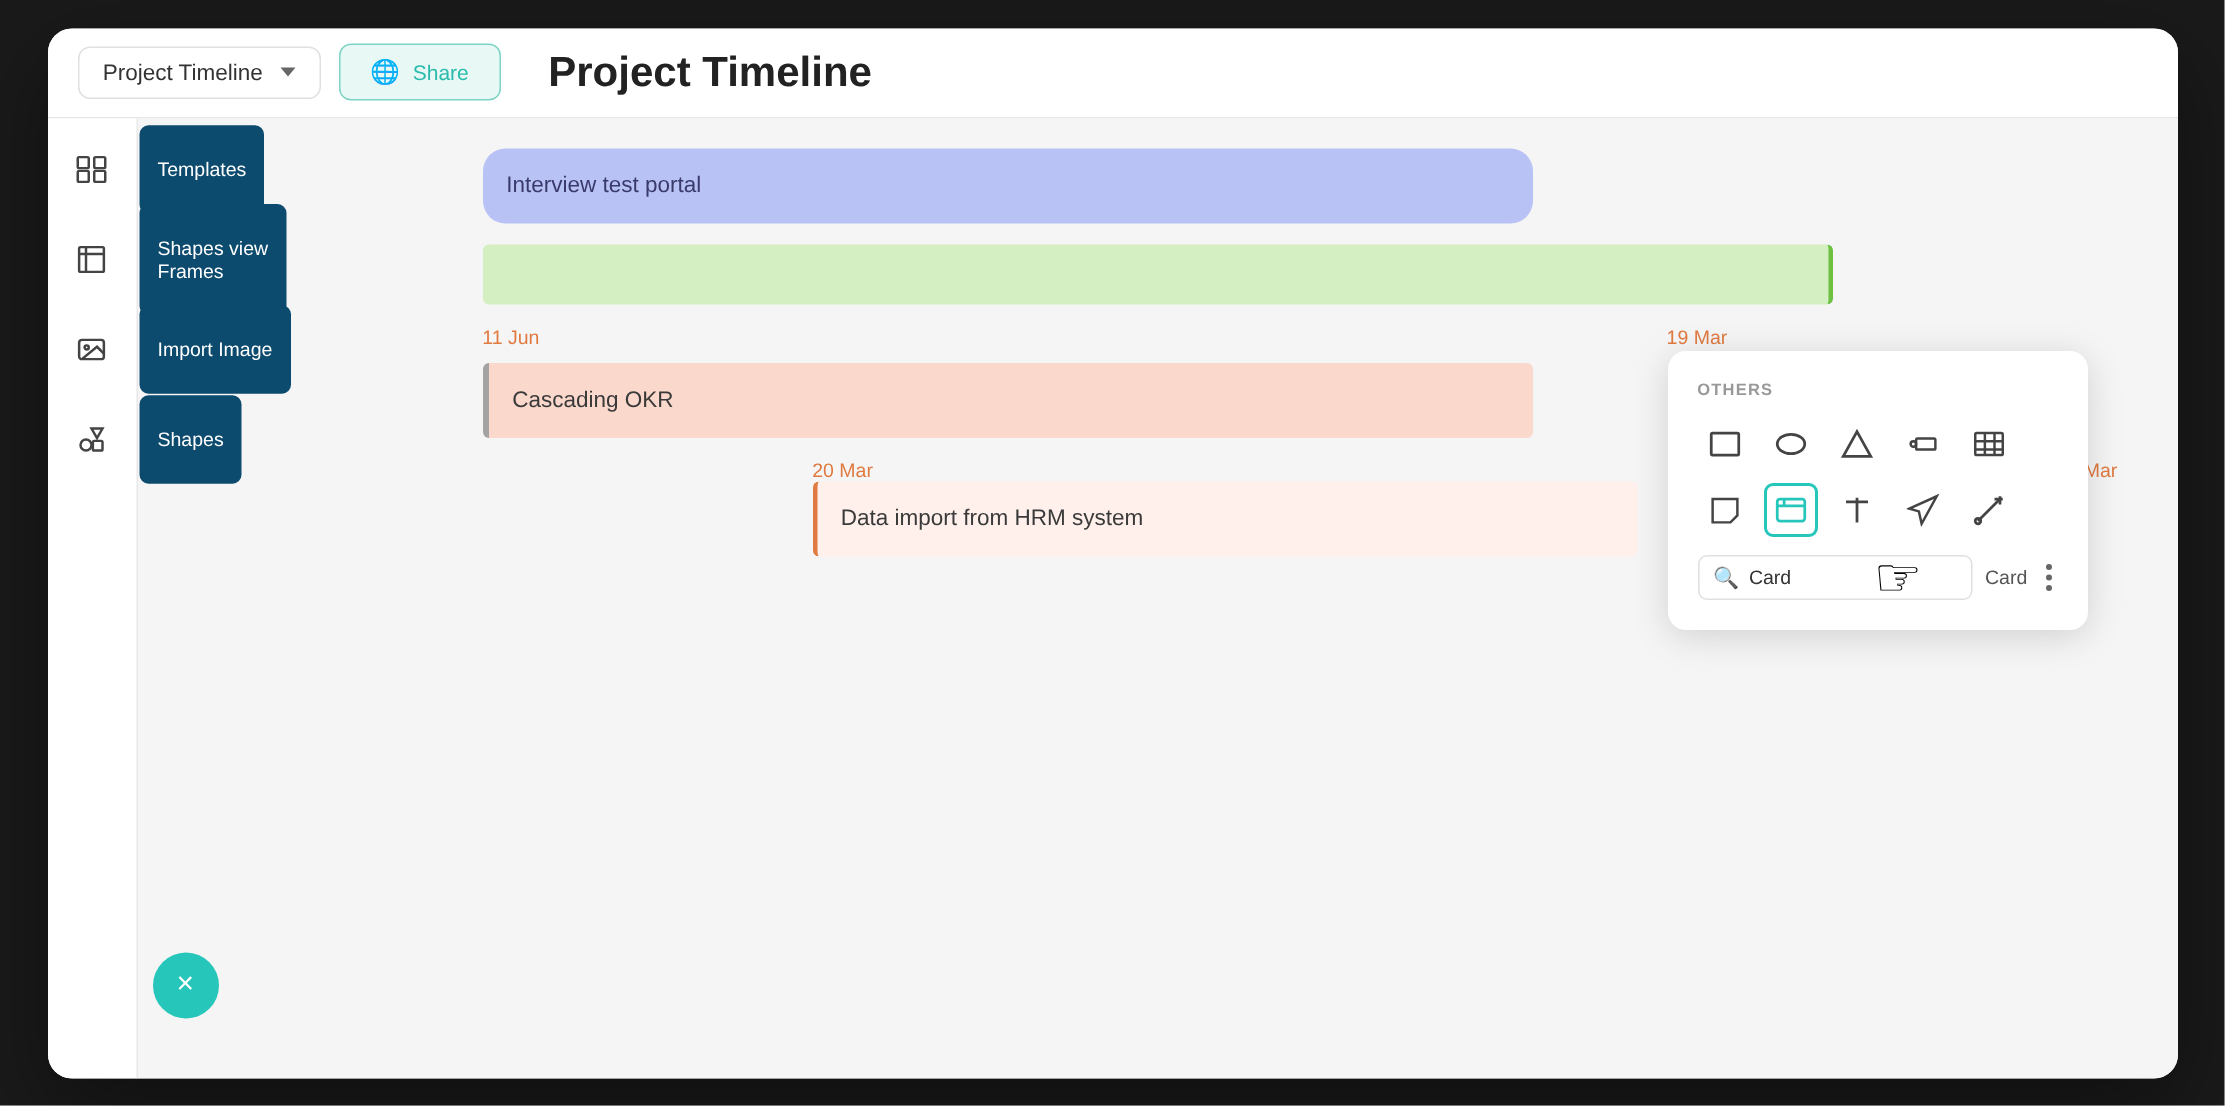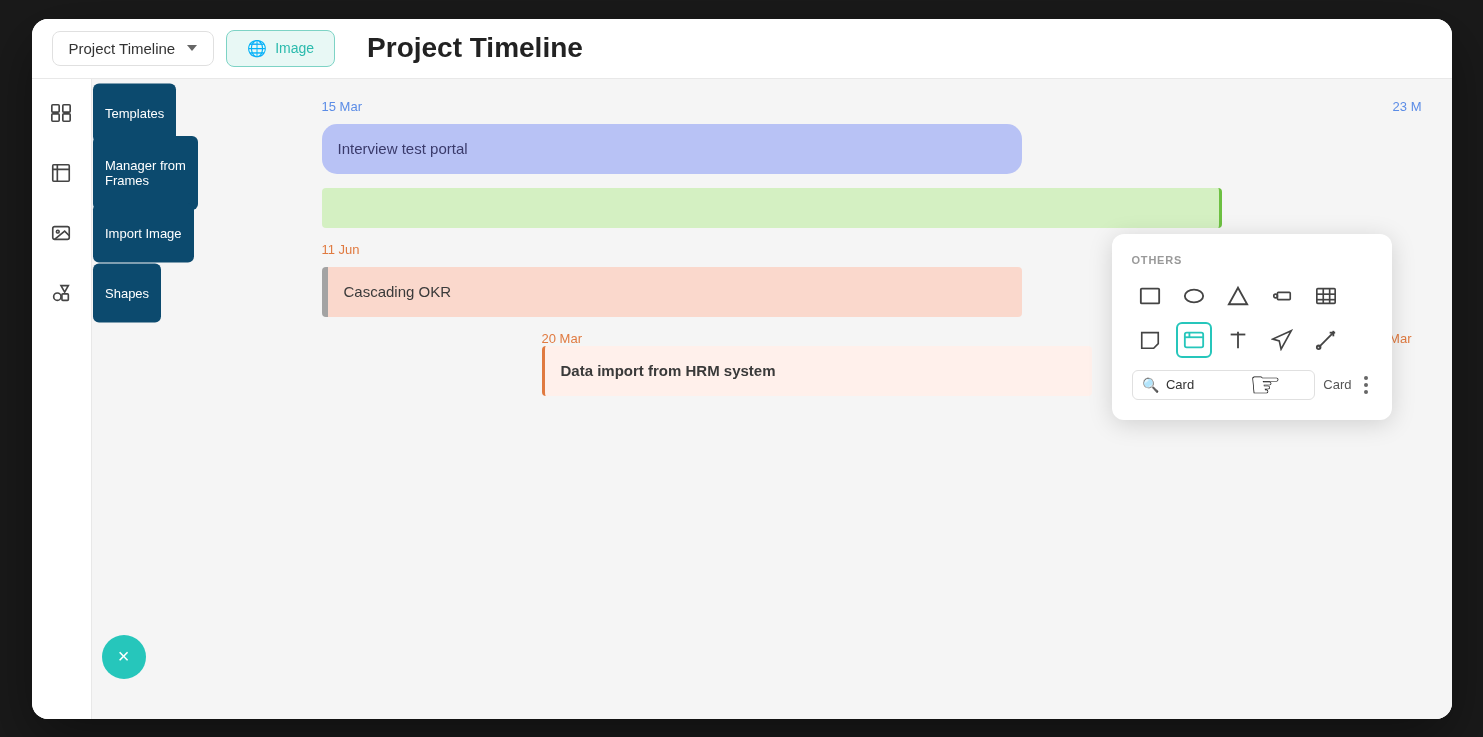--- a/index.html
+++ b/index.html
@@ -215,31 +215,31 @@
       border-radius: 4px;
       padding: 12px 16px;
       font-size: 15px;
       color: #3a3a3a;
       font-weight: 400;
       margin-left: 200px;
       width: 700px;
       height: 50px;
       display: flex;
       align-items: center;
-      border-left: 6px solid #a3a3a3;
+      border-left: 4px solid #a3a3a3;
     }
 
     
     .bar-orange2 {
       background: #fff0eb;
       border-radius: 4px;
       padding: 12px 16px;
       font-size: 15px;
       color: #3a3a3a;
-      font-weight: 700;
+      font-weight: 400;
       margin-left: 420px;
       width: 550px;
       height: 50px;
       display: flex;
       align-items: center;
       border-left: 3px solid #e07a40;
     }
 
     
     .close-btn {
@@ -379,21 +379,21 @@
 
 <div class="app-container">
 
   <div class="header">
     <div class="doc-selector">
       <span class="doc-selector-label">Project Timeline</span>
       <div class="chevron-down"></div>
     </div>
     <div class="share-btn">
       <span class="globe-icon">🌐</span>
-      <span>Image</span>
+      <span>Share</span>
     </div>
     <span class="page-title-header">Project Timeline</span>
   </div>
 
   <div class="main-area">
 
     <div class="left-sidebar">
 
       <div class="sidebar-icon" style="position:relative;">
         <svg width="22" height="22" viewBox="0 0 24 24" fill="none" stroke="#444" stroke-width="1.8">
@@ -405,21 +405,21 @@
         <div class="tooltip">Templates</div>
       </div>
 
       <div class="sidebar-icon" style="position:relative;">
         <svg width="22" height="22" viewBox="0 0 24 24" fill="none" stroke="#444" stroke-width="1.8">
           <rect x="3" y="3" width="18" height="18" rx="1"></rect>
           <line x1="3" y1="8" x2="21" y2="8"></line>
           <line x1="8" y1="3" x2="8" y2="21"></line>
         </svg>
         <div class="tooltip" style="top:50%; transform:translateY(-50%);">
-          <span>Manager from</span>
+          <span>Shapes view</span>
           <br>
           <span>Frames</span>
         </div>
       </div>
 
       <div class="sidebar-icon" style="position:relative;text-align:center;">
         <svg width="22" height="22" viewBox="0 0 24 24" fill="none" stroke="#444" stroke-width="1.8">
           <rect x="3" y="5" width="18" height="14" rx="2"></rect>
           <circle cx="8.5" cy="10.5" r="1.5"></circle>
           <polyline points="21,15 16,10 5,19"></polyline>
@@ -433,24 +433,20 @@
           <polygon points="12,4 20,4 16,11"></polygon>
           <rect x="13" y="13" width="7" height="7" rx="1"></rect>
         </svg>
         <div class="tooltip">Shapes</div>
       </div>
     </div>
 
     <div class="canvas-area">
       <div class="timeline-content">
 
-        <div class="date-row">
-          <span class="date-label" style="color:#5b8ce6;">15 Mar</span>
-          <span class="date-label" style="color:#5b8ce6; text-align:right;">23 M</span>
-        </div>
 
         <div class="timeline-bar-container">
           <div class="bar-blue">
             <span>Interview test portal</span>
           </div>
         </div>
 
         <div class="timeline-bar-container">
           <div class="bar-green">
           </div>

